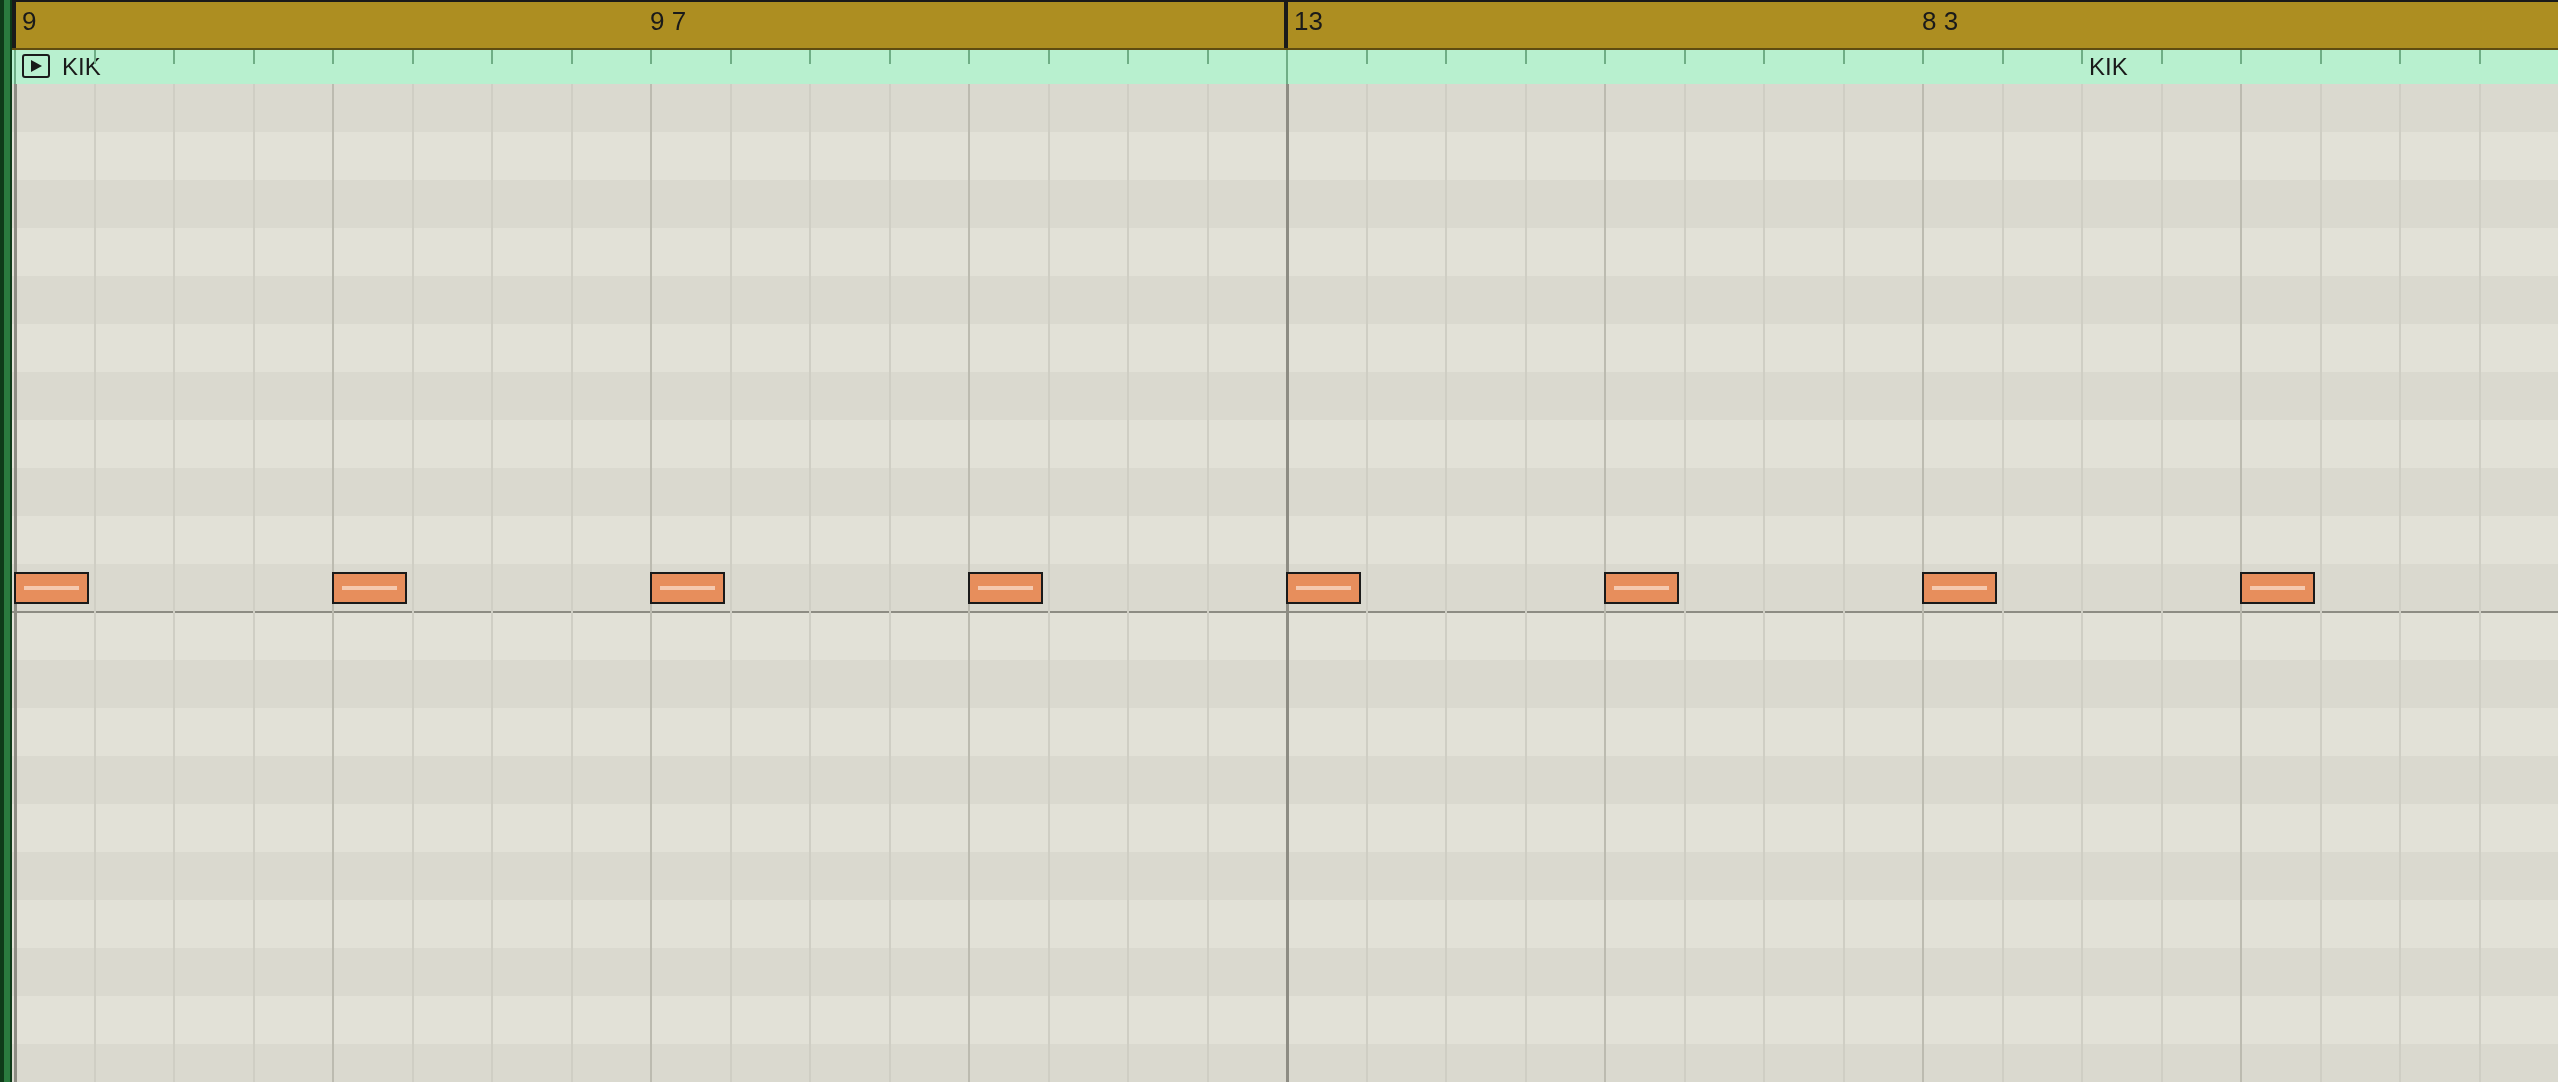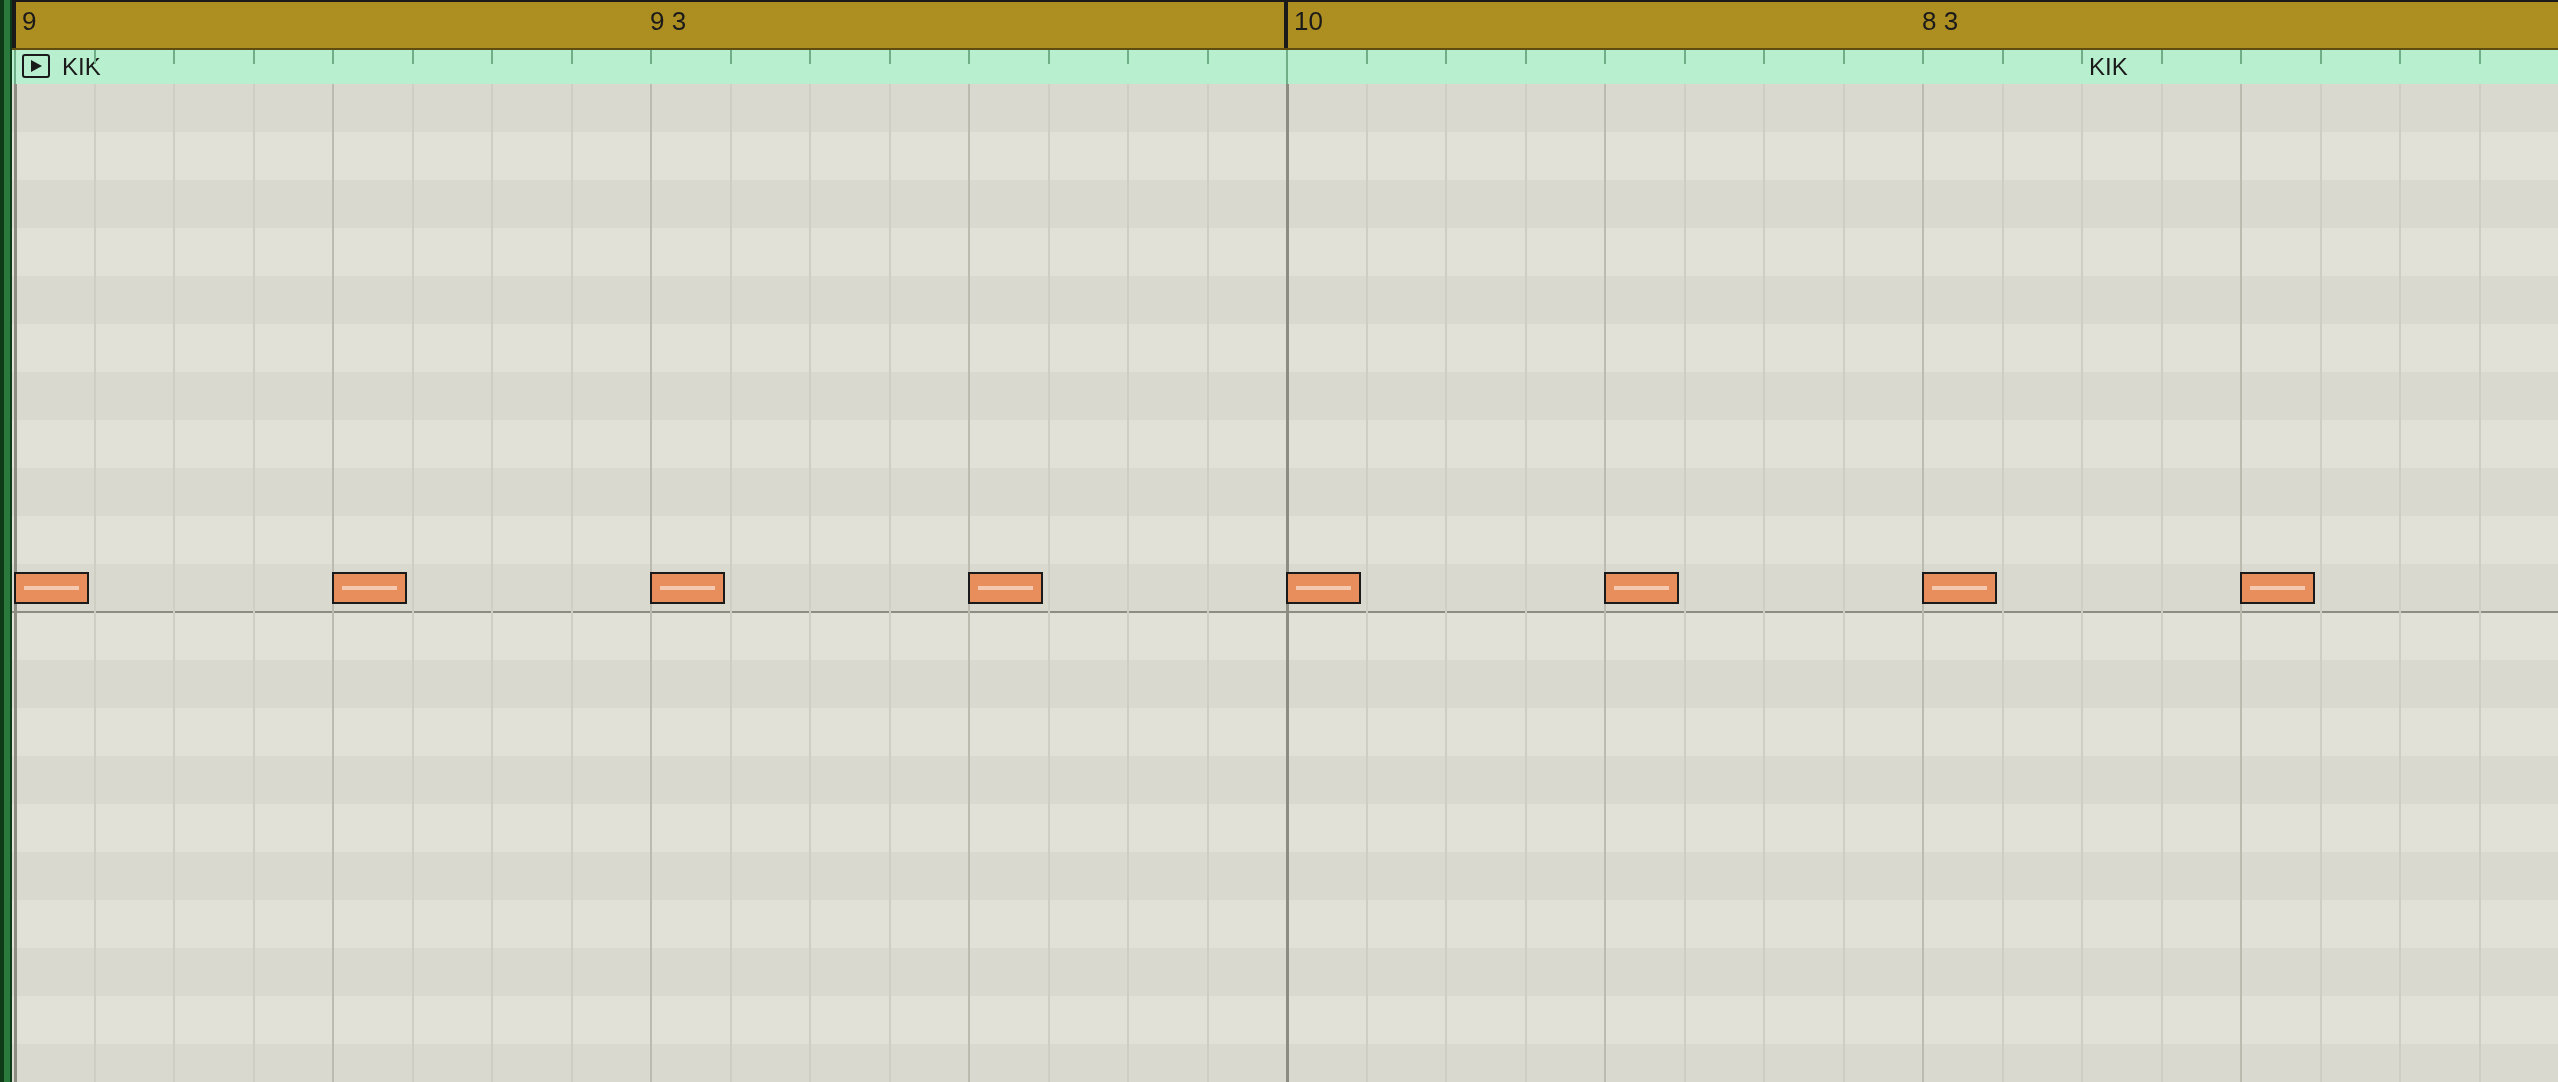--- a/index.html
+++ b/index.html
@@ -131,23 +131,23 @@
 </style>
 </head>
 <body>
 
 <div class="root">
 
   <div class="ruler">
     <div id="ruler-content">
         <div class="ruler-bar-tick" style="left: 12px;"></div>
         <div class="ruler-label" style="left: 22px;">9</div>
-        <div class="ruler-label" style="left: 650px;">9 3</div>
+        <div class="ruler-label" style="left: 650px;">9 7</div>
         <div class="ruler-bar-tick" style="left: 1284px;"></div>
-        <div class="ruler-label" style="left: 1294px;">10</div>
+        <div class="ruler-label" style="left: 1294px;">13</div>
         <div class="ruler-label" style="left: 1922px;">8 3</div>
       </div>
   </div>
 
   <div class="clip-header">
     <div class="clip-play-box">
       <svg width="14" height="14" viewBox="0 0 14 14">
         <polygon points="2,1 13,7 2,13" fill="#1a1a1a"></polygon>
       </svg>
     </div>

